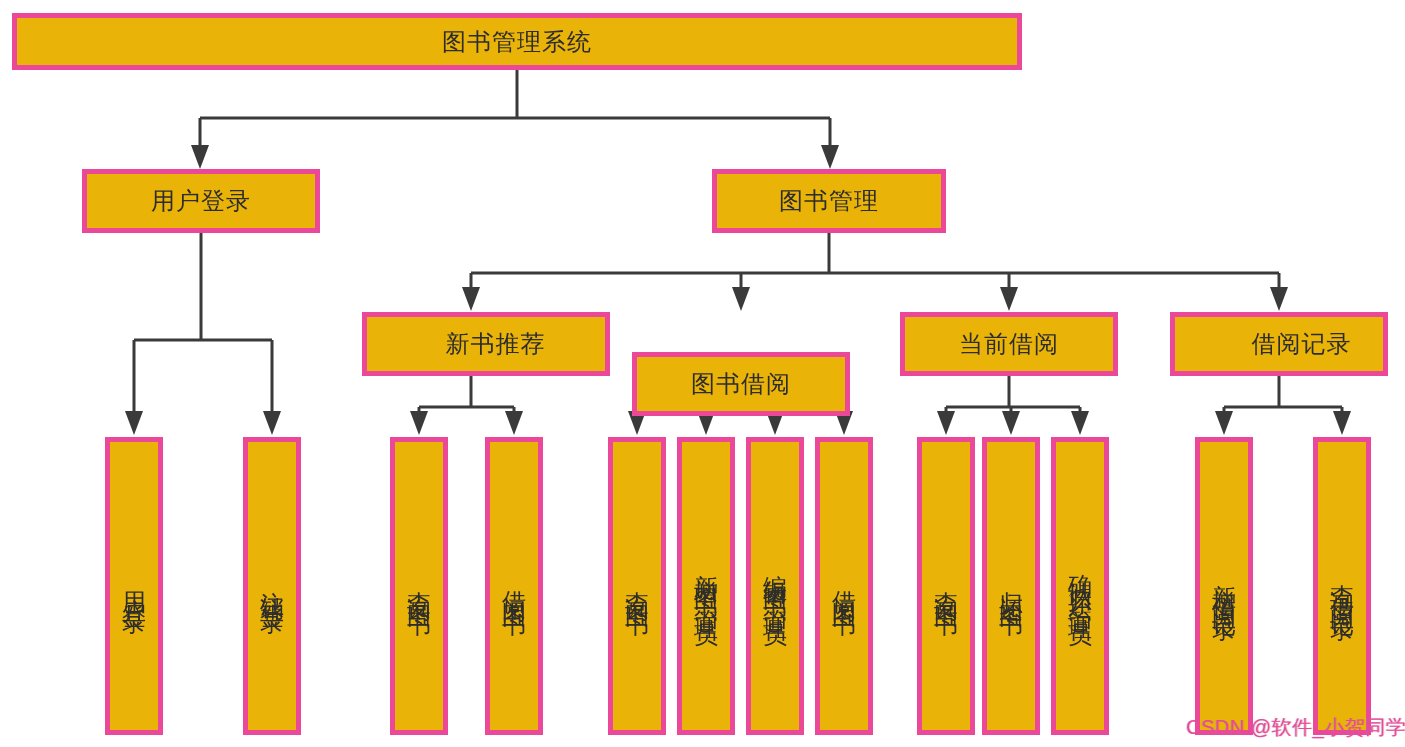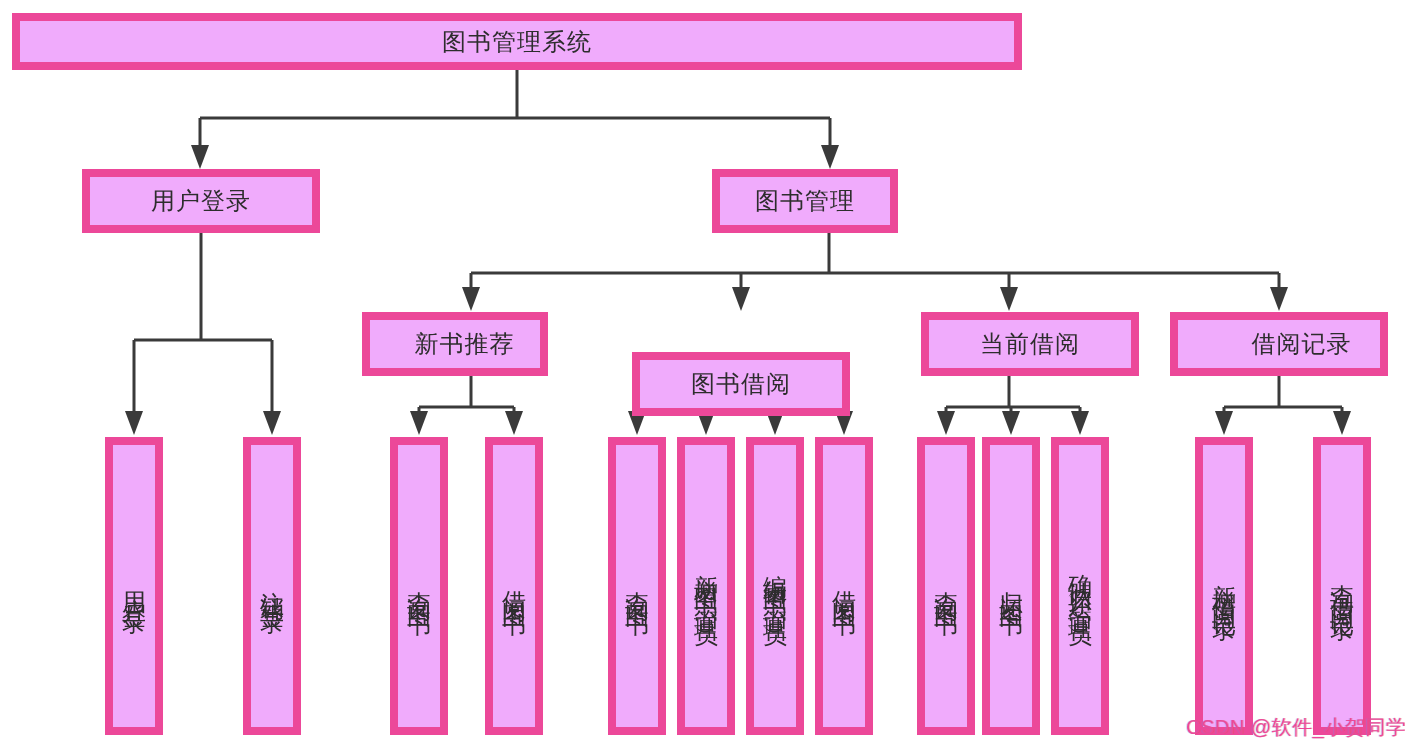--- a/index.html
+++ b/index.html
@@ -12,22 +12,22 @@
     font-family: "Liberation Sans", "DejaVu Sans", sans-serif;
   }
   .connectors {
     position: absolute;
     left: 0; top: 0;
     z-index: 1;
   }
   .node, .leaf {
     position: absolute;
     box-sizing: border-box;
-    border: 8px solid #ec4899;
-    background: #f0abfc;
+    border: 5px solid #ec4899;
+    background: #eab308;
     display: flex;
     align-items: center;
     justify-content: center;
     color: #2d2d2d;
     z-index: 2;
   }
   .node { font-size: 24px; letter-spacing: 1px; white-space: nowrap; }
   .leaf .v-text {
     writing-mode: vertical-rl;
     text-orientation: mixed;
@@ -67,25 +67,25 @@
       M125 411 h18 L134 435 Z  M263 411 h18 L272 435 Z
       M410 411 h18 L419 435 Z  M505 411 h18 L514 435 Z
       M628 411 h18 L637 435 Z  M697 411 h18 L706 435 Z  M766 411 h18 L775 435 Z  M835 411 h18 L844 435 Z
       M937 411 h18 L946 435 Z  M1002 411 h18 L1011 435 Z  M1071 411 h18 L1080 435 Z
       M1215 411 h18 L1224 435 Z  M1333 411 h18 L1342 435 Z"></path>
   </svg>
 
   <div class="node" style="left:12px; top:13px; width:1010px; height:57px;">图书管理系统</div>
 
   <div class="node" style="left:82px; top:169px; width:238px; height:64px;">用户登录</div>
-  <div class="node" style="left:712px; top:169px; width:186px; height:64px;">图书管理</div>
+  <div class="node" style="left:712px; top:169px; width:234px; height:64px;">图书管理</div>
 
-  <div class="node" style="left:362px; top:312px; width:186px; height:64px;padding-left:19px;">新书推荐</div>
+  <div class="node" style="left:362px; top:312px; width:248px; height:64px;padding-left:19px;">新书推荐</div>
   <div class="node" style="left:632px; top:312px; width:218px; height:64px;margin-top:40px;">图书借阅</div>
-  <div class="node" style="left:900px; top:312px; width:218px; height:64px;margin-left:21px;">当前借阅</div>
+  <div class="node" style="left:900px; top:312px; width:218px; height:64px;">当前借阅</div>
   <div class="node" style="left:1170px; top:312px; width:218px; height:64px;padding-left:45px;">借阅记录</div>
 
   <div class="leaf" style="left:105px; top:437px; width:58px; height:298px;">
     <span class="v-text">用户登录</span>
   </div>
   <div class="leaf" style="left:243px; top:437px; width:58px; height:298px;">
     <span class="v-text">注销登录</span>
   </div>
 
   <div class="leaf" style="left:390px; top:437px; width:58px; height:298px;">

